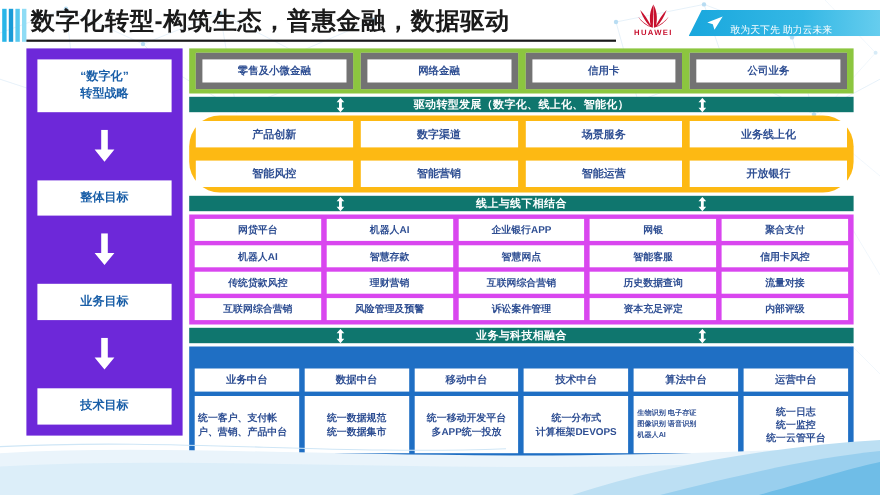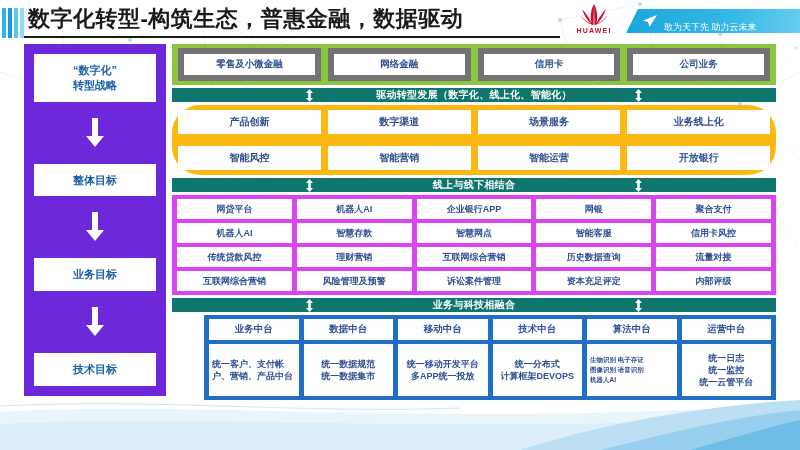--- a/index.html
+++ b/index.html
@@ -127,21 +127,21 @@
   
   .sec-blue { background: #d946ef; padding: 4px 5px; display: flex; flex-direction: column; gap: 4px; }
   .sec-blue .row { display: flex; gap: 5px; }
   .sec-blue .cell {
     flex: 1 1 0; background: #ffffff; text-align: center;
     font-size: 9px; color: #2f4f93; font-weight: bold; padding: 3.5px 1px;
     white-space: nowrap;
   }
 
   
-  .sec-navy { background: #1f6fc4; padding: 4px 5px; margin-left: 32px; }
+  .sec-navy { background: #1f6fc4; padding: 20px 5px; }
   .sec-navy .cols { display: flex; gap: 5px; }
   .sec-navy .col { flex: 1 1 0; display: flex; flex-direction: column; gap: 4px; }
   .sec-navy .head {
     background: #ffffff; text-align: center; font-size: 9.5px;
     color: #2f4f93; font-weight: bold; padding: 4px 1px; white-space: nowrap;
   }
   .sec-navy .cbody {
     background: #ffffff; text-align: center; font-size: 9px;
     color: #2f4f93; font-weight: bold; padding: 5px 3px;
     line-height: 1.35; white-space: pre-line;

